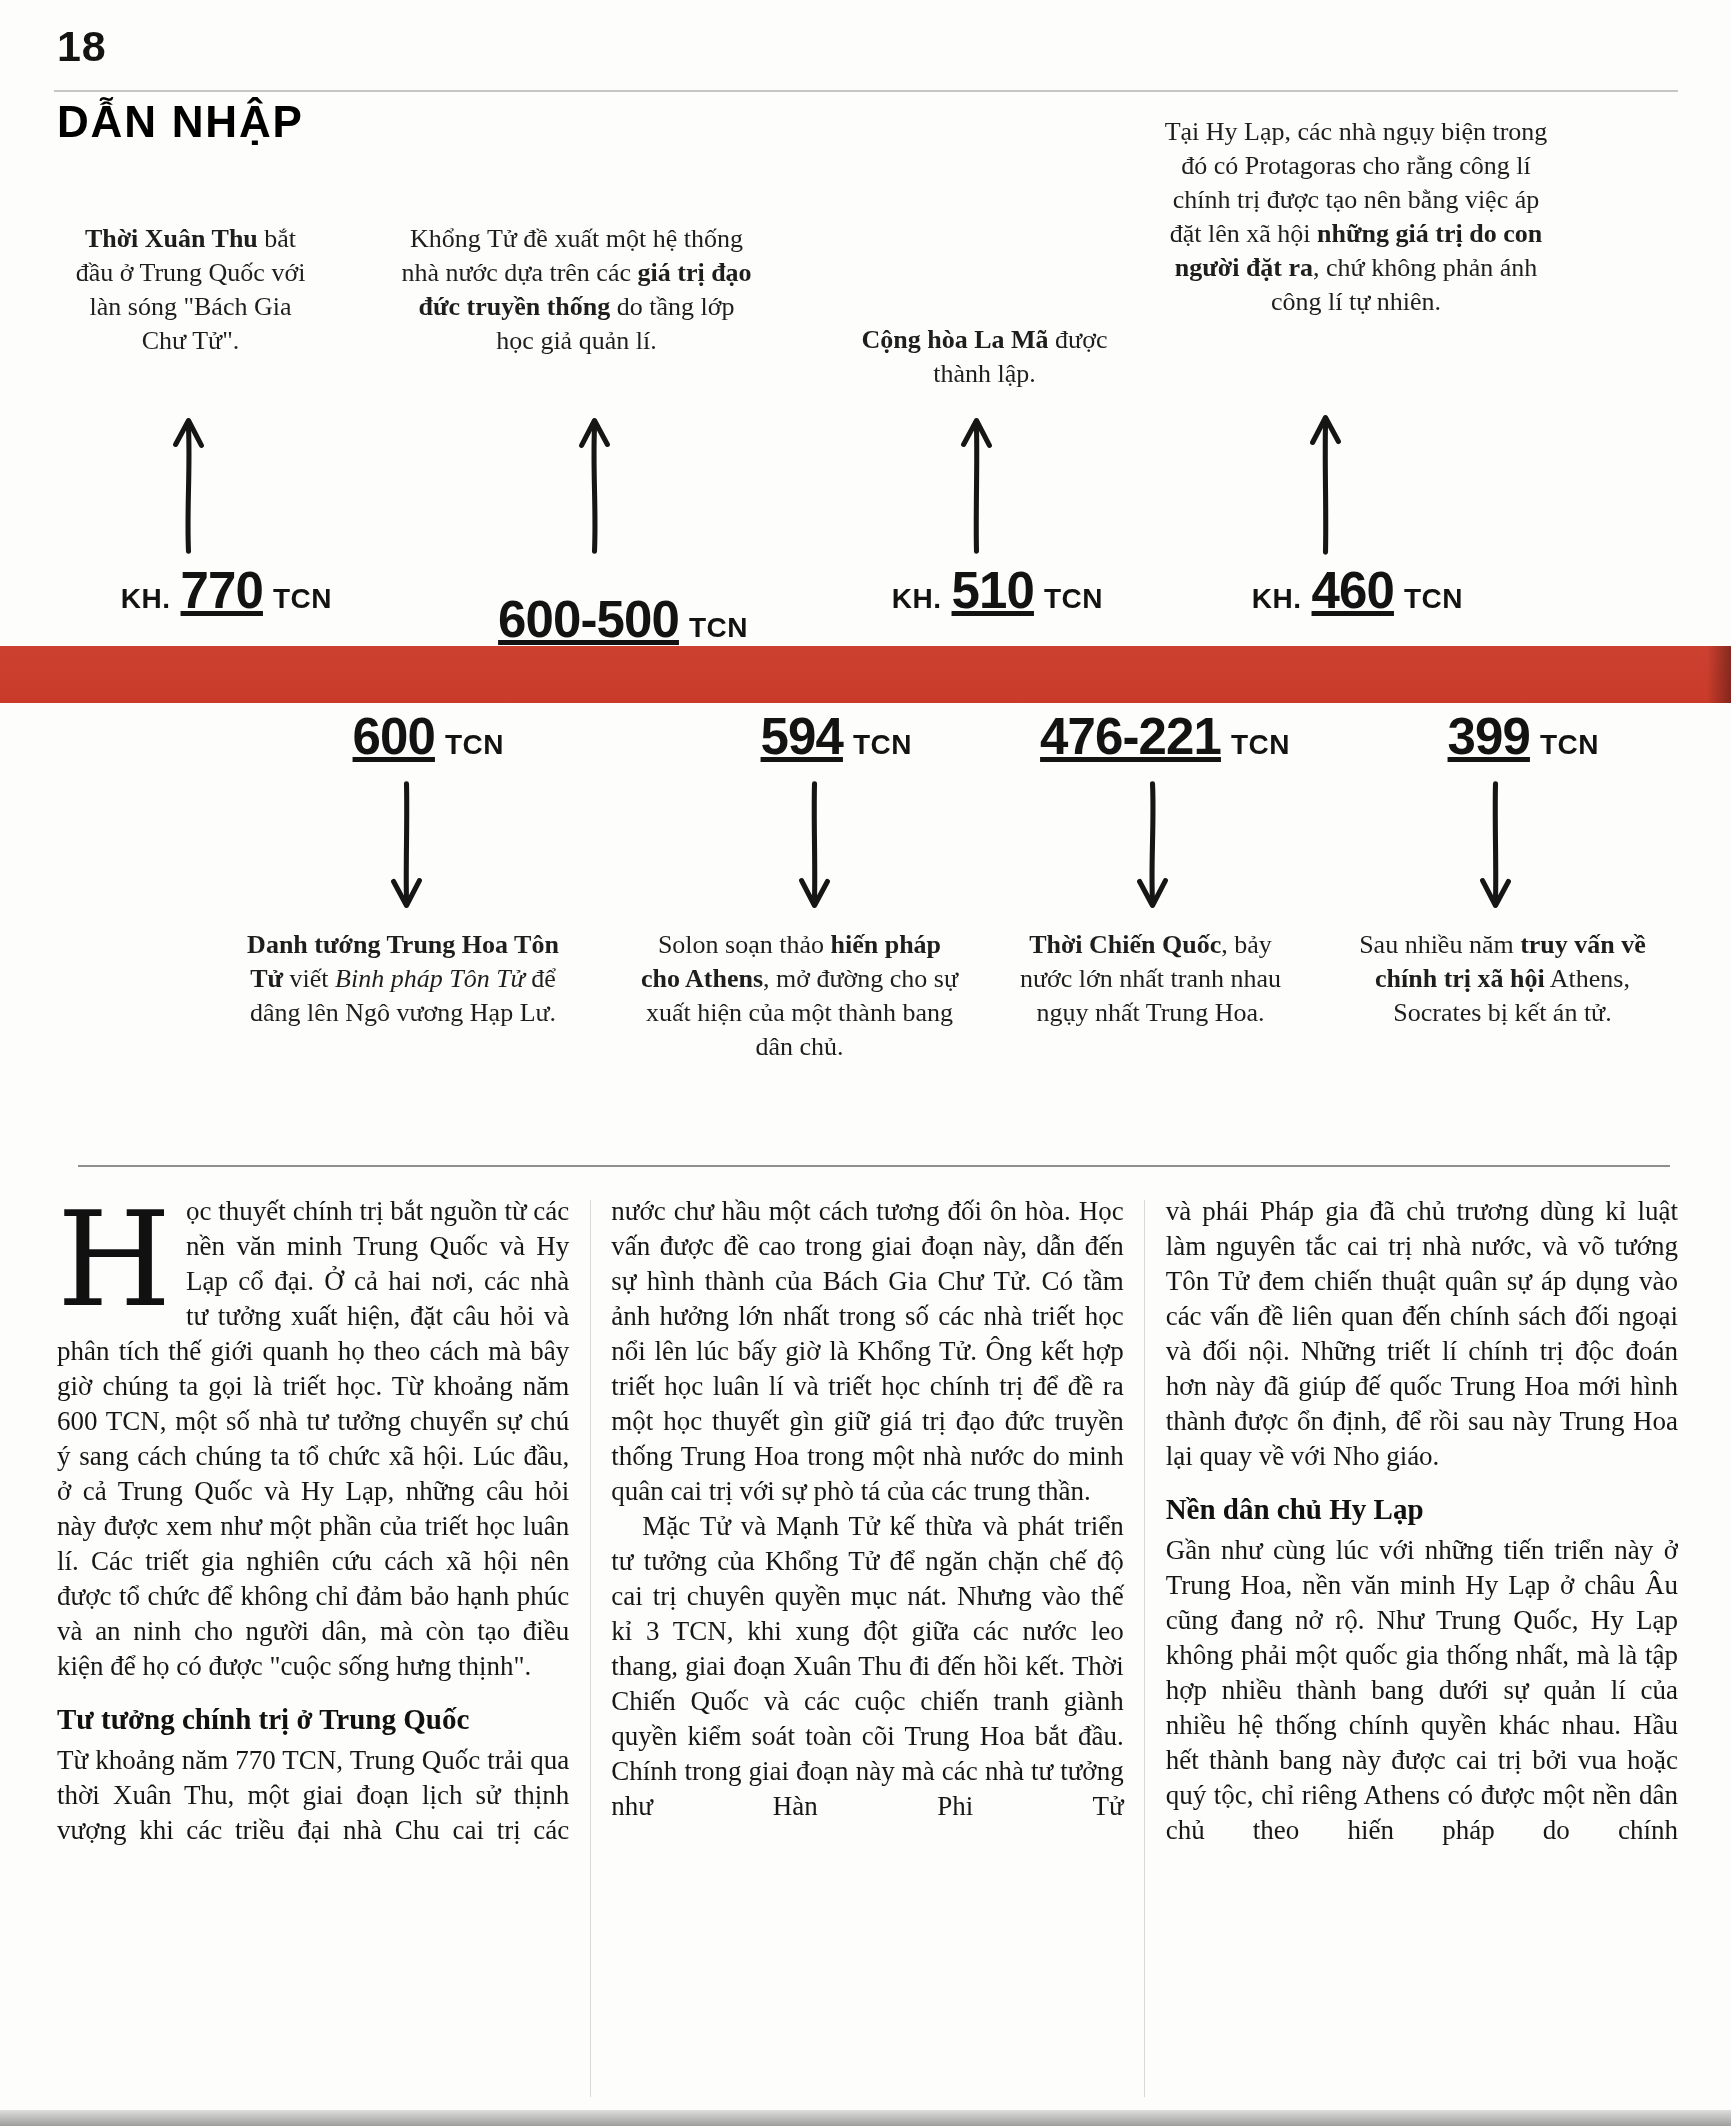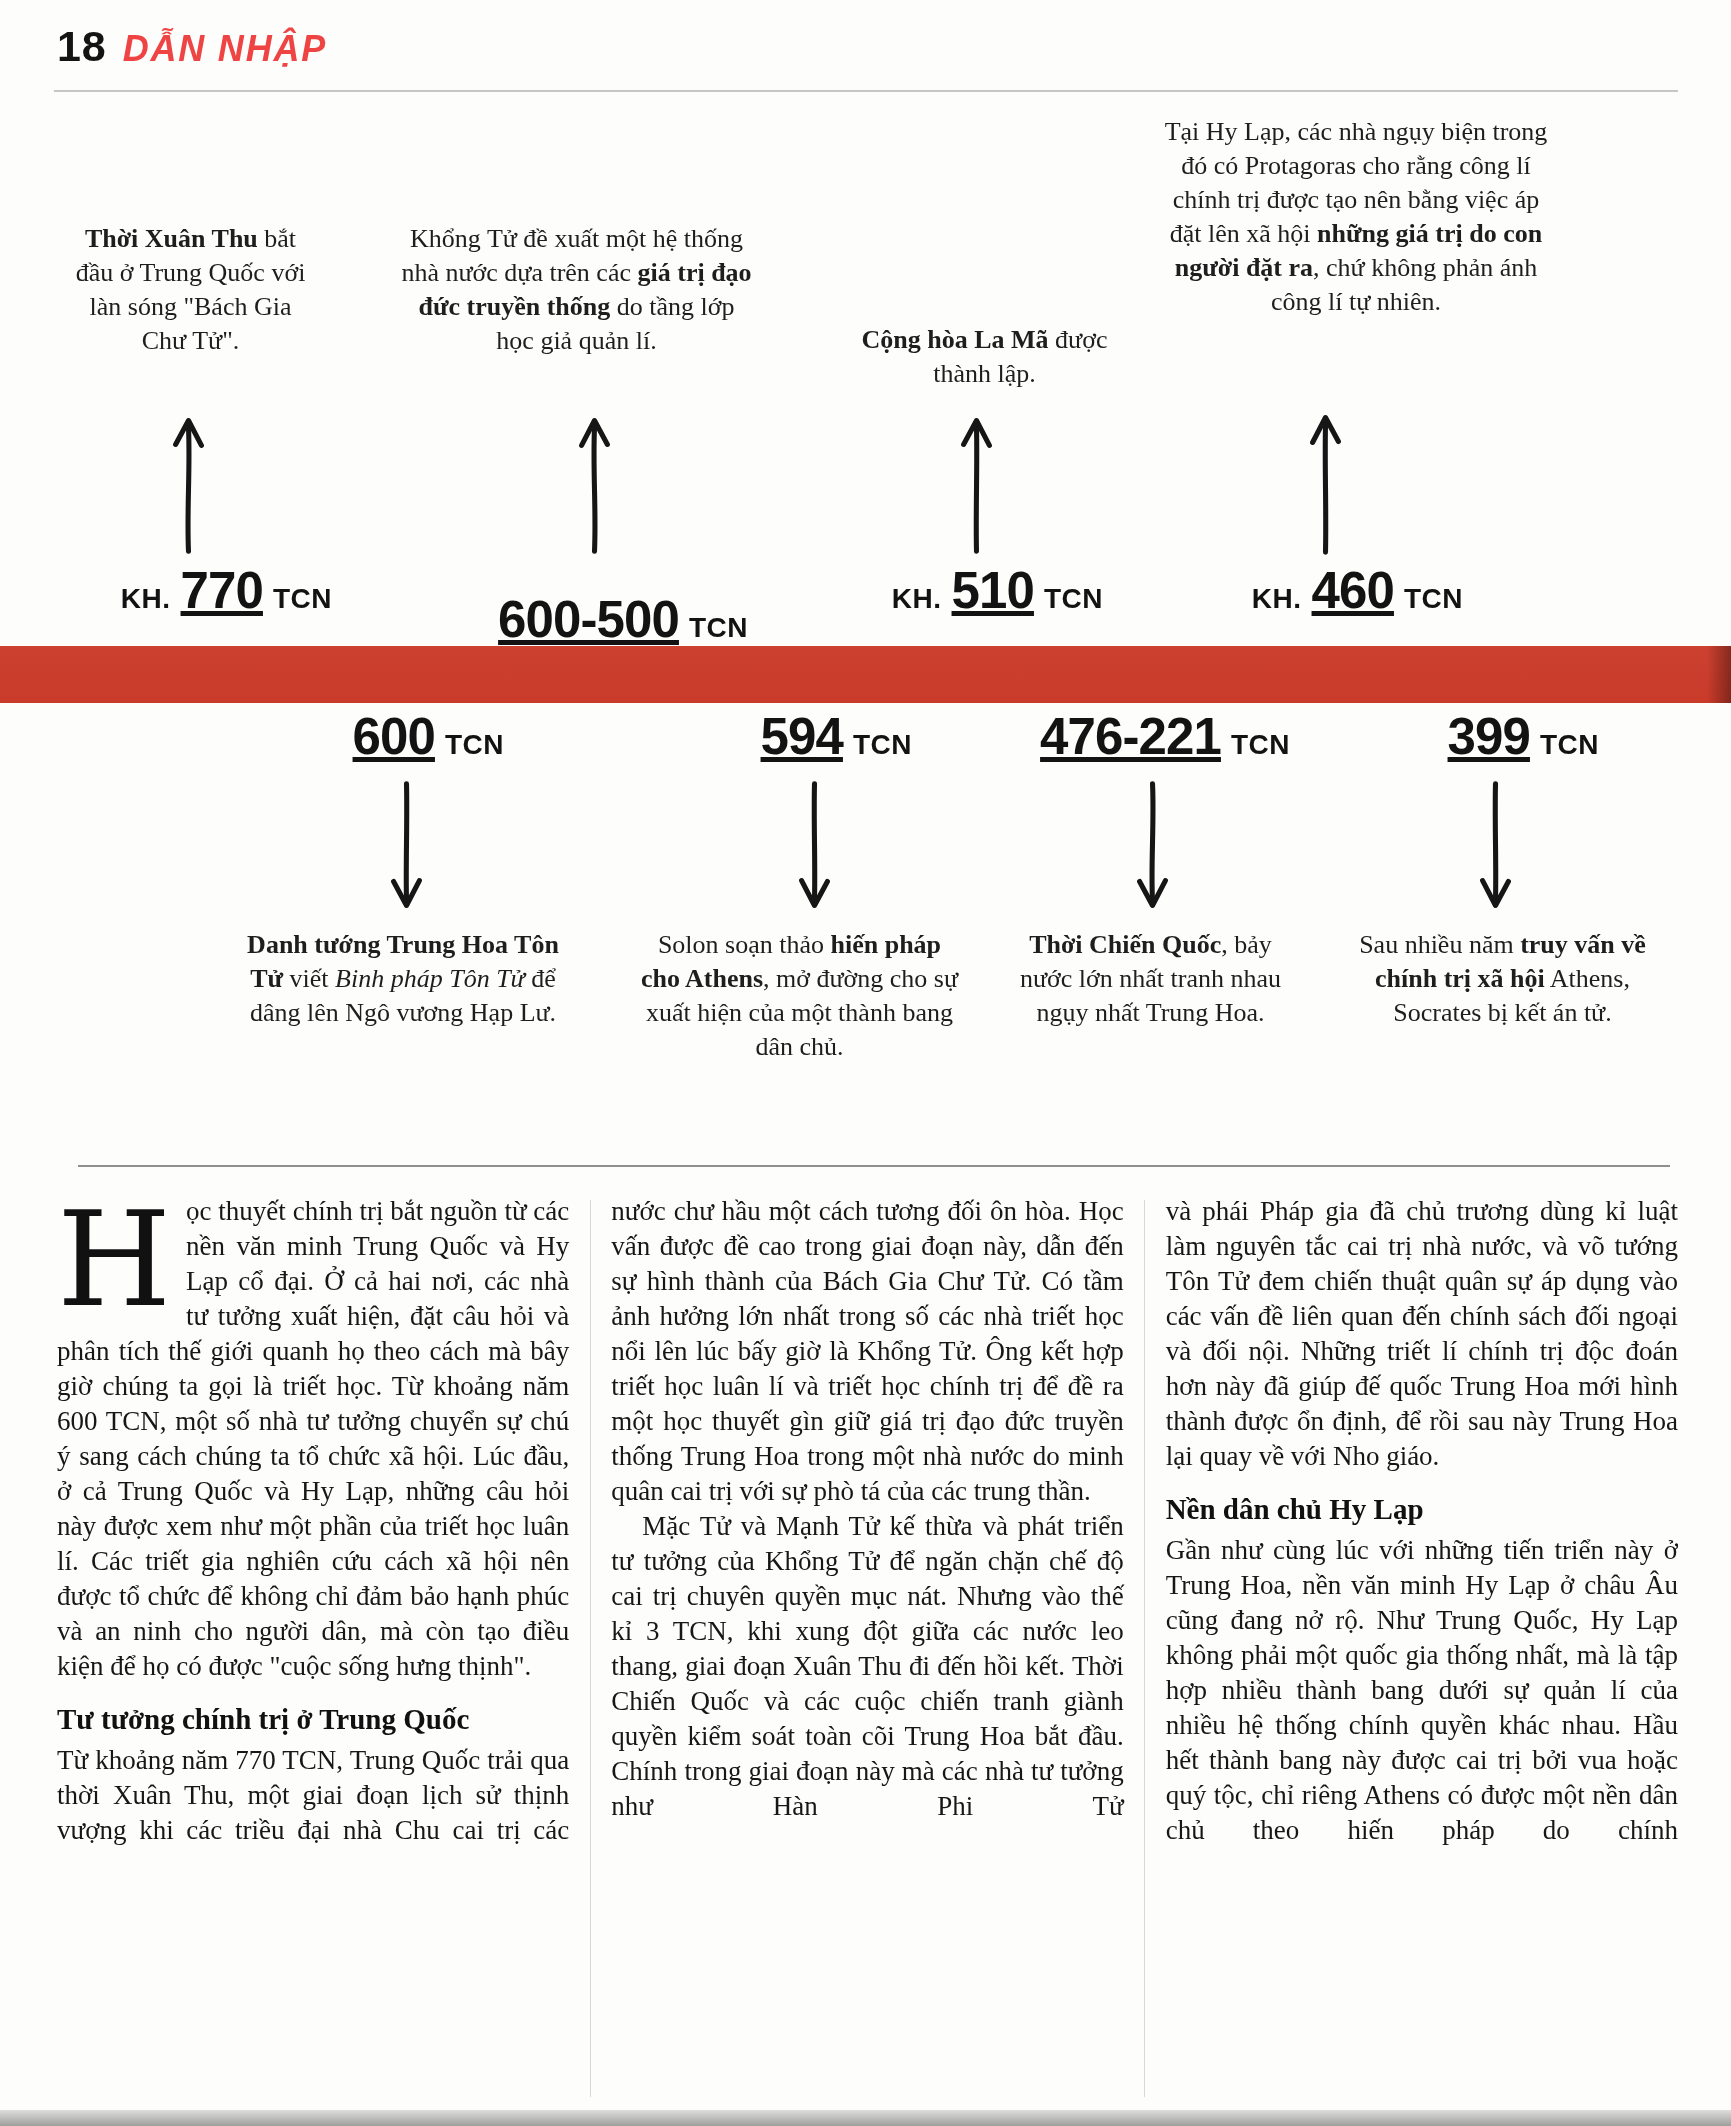--- a/index.html
+++ b/index.html
@@ -10,25 +10,25 @@
     height: 2126px;
     background: #fdfdfb;
     overflow: hidden;
     font-family: "Liberation Serif", serif;
     color: #1c1c1c;
   }
 
   
   .header-row {
     position: absolute; left: 57px; top: 22px;
-    display: flex; align-items: baseline; gap: 16px;
-    font-family: "Liberation Sans", sans-serif; font-weight: bold;
+    display: flex; align-items: baseline; gap: 26px;
+    font-family: "Liberation Sans", sans-serif; font-weight: bold; flex-direction: column;
   }
   .page-num { font-size: 43px; color: #141414; letter-spacing: 0.9px; }
-  .chapter-title { font-size: 36px; color: #ef4444; letter-spacing: 1.8px; font-style: italic; }
+  .chapter-title { font-size: 44px; color: #000000; letter-spacing: 1.8px; }
   .header-rule {
     position: absolute; left: 54px; top: 90px; width: 1624px; height: 1.8px;
     background: #c6c6c4;
   }
 
   
   .tl-text {
     position: absolute;
     text-align: center;
     font-size: 26px; line-height: 34px;

